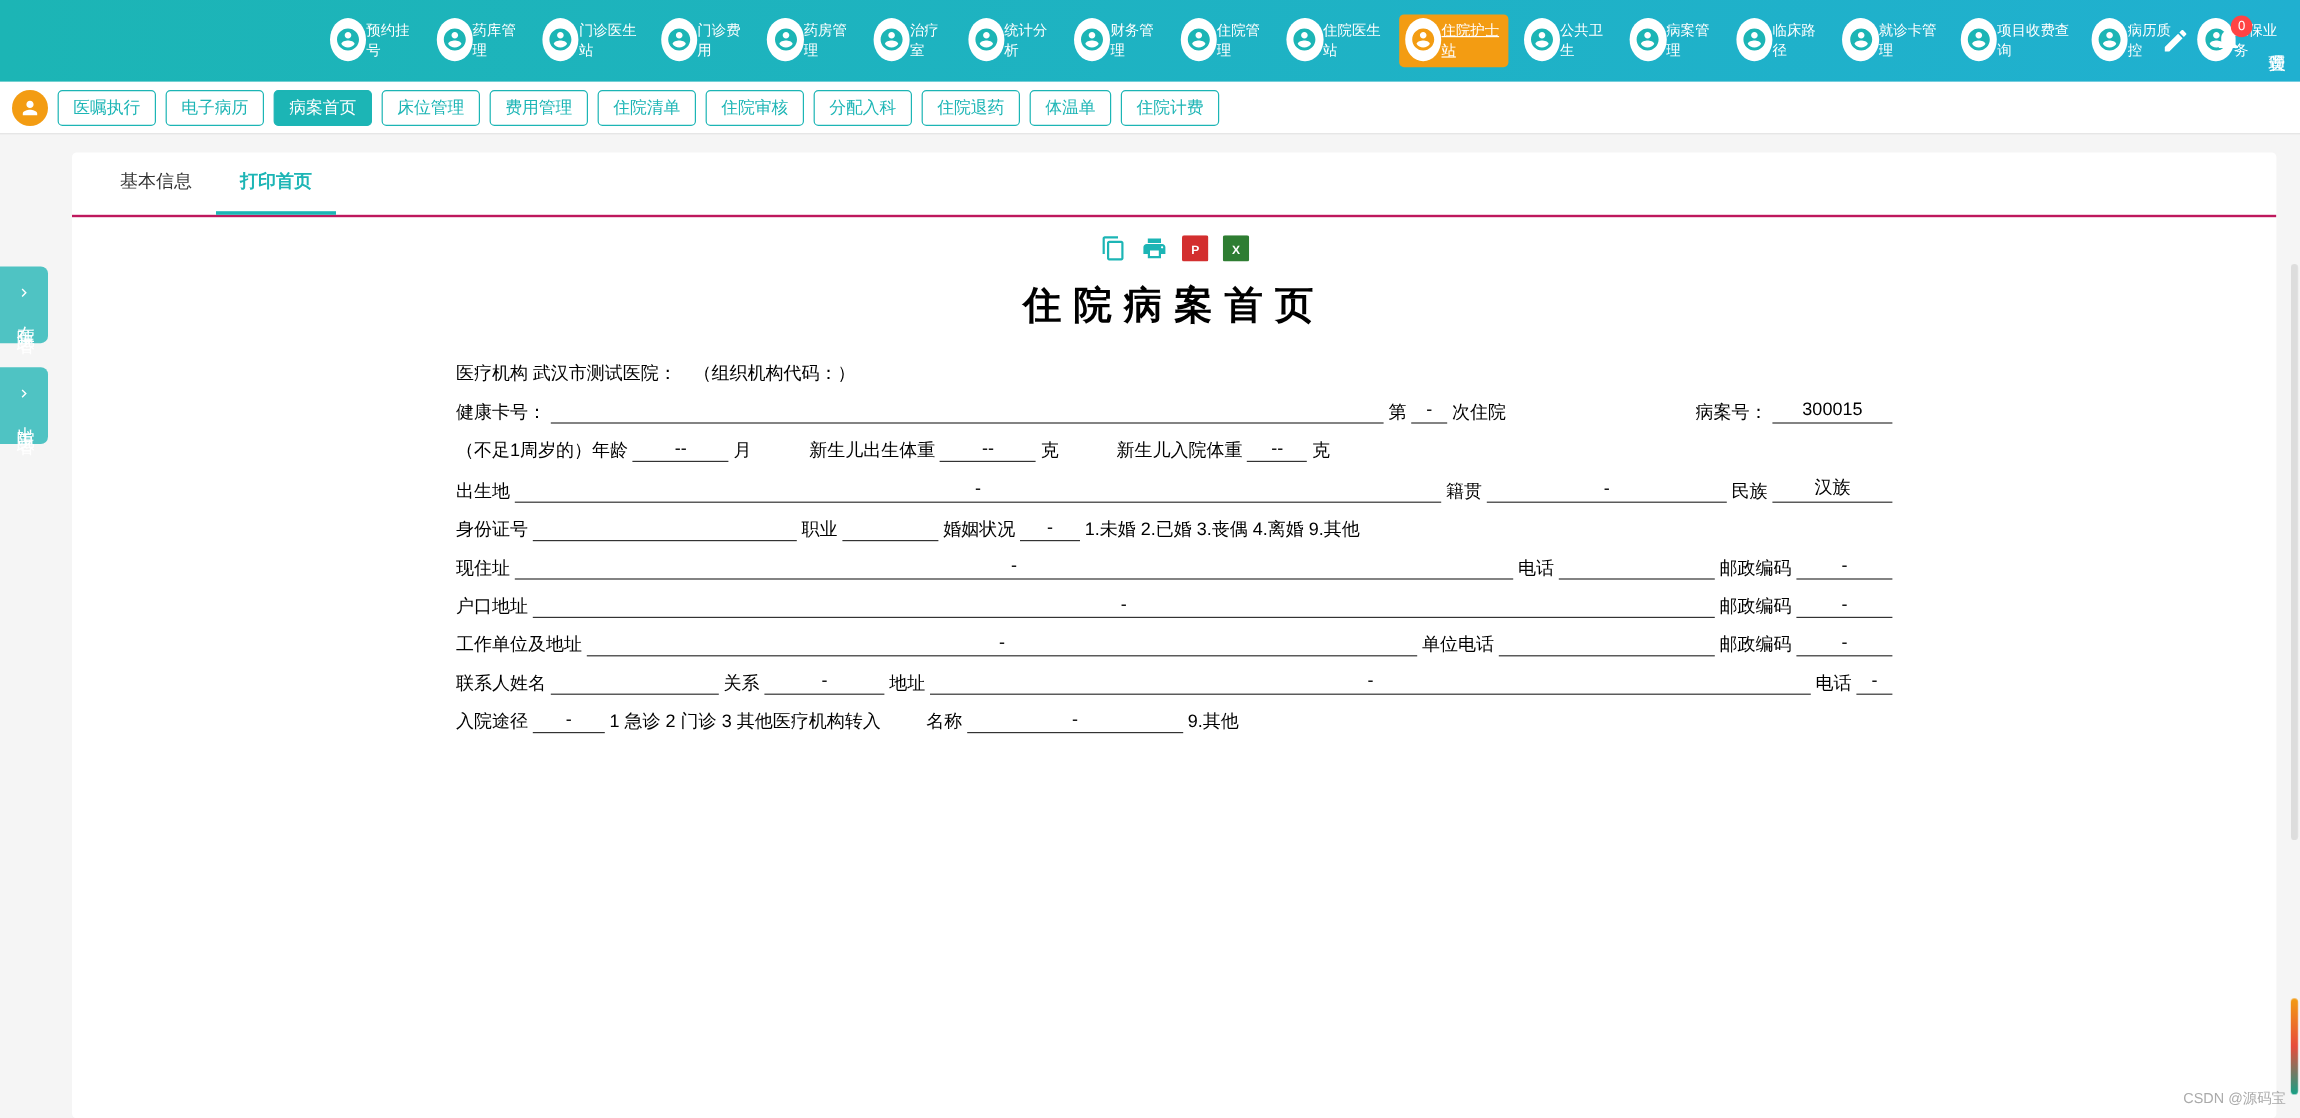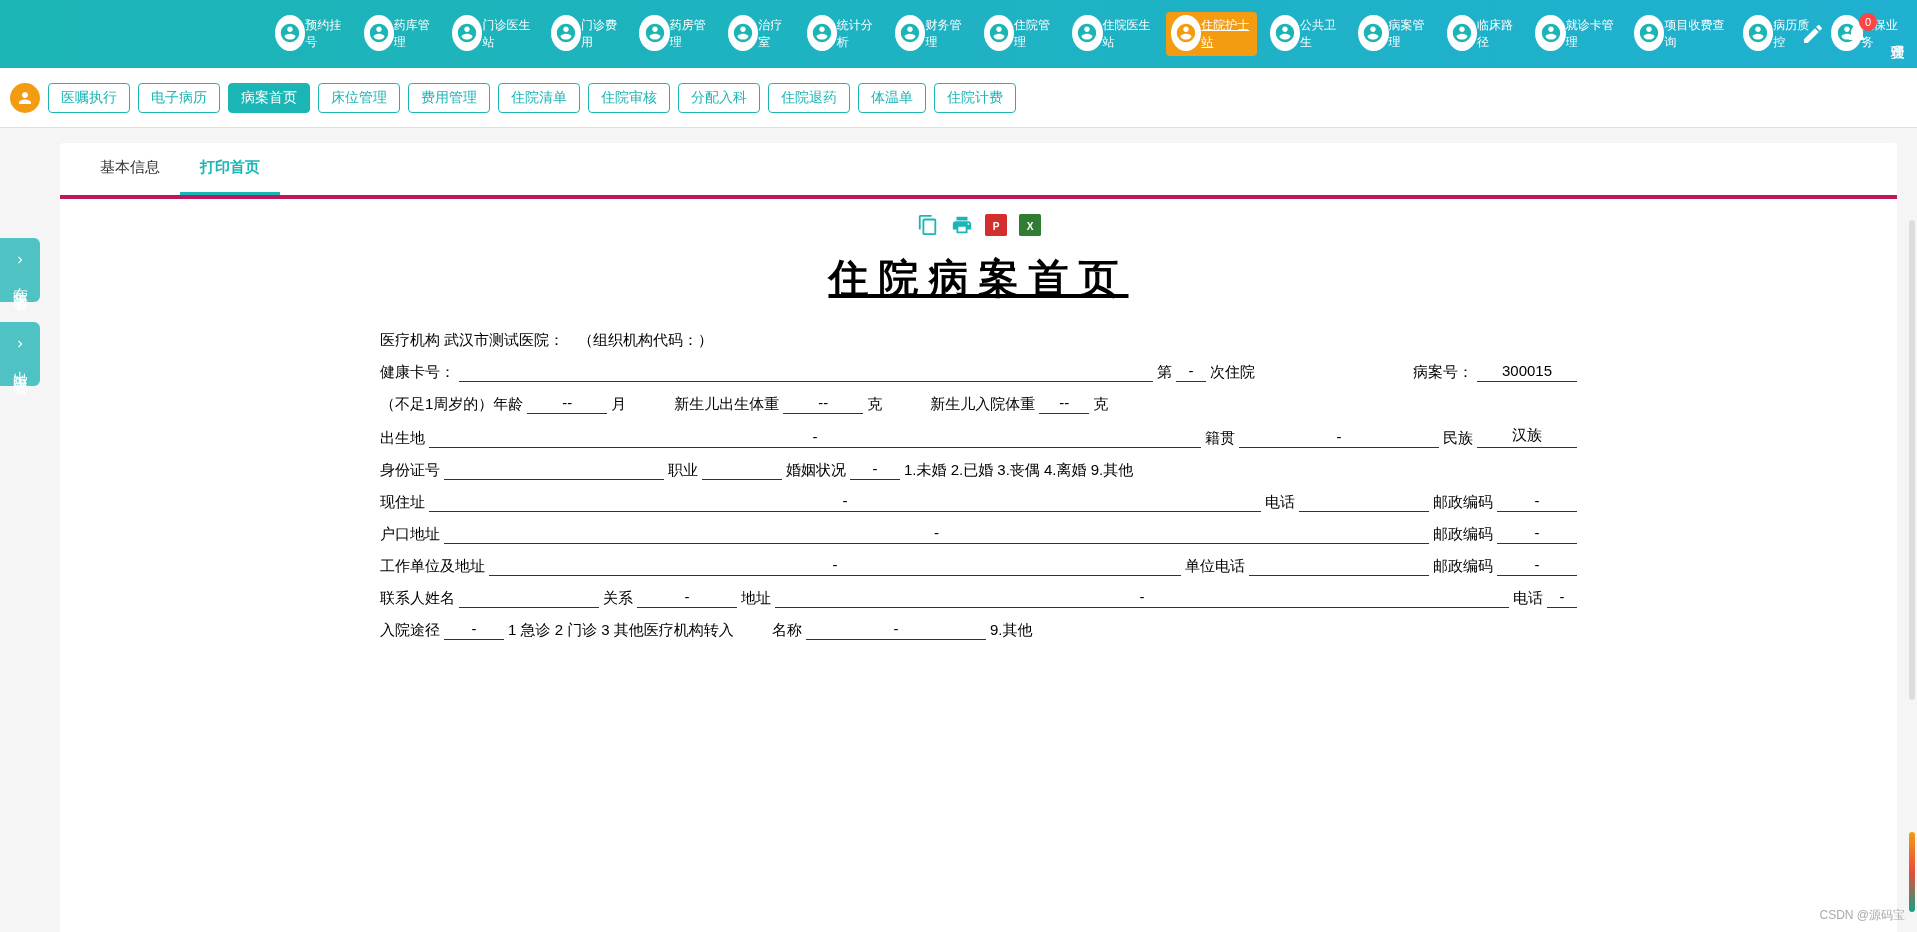--- a/index.html
+++ b/index.html
@@ -11,41 +11,41 @@
     .nav-item.active { background: #f39c12; border-radius: 4px; text-decoration: underline; }
     .nav-icon { width: 36px; height: 36px; background: white; border-radius: 50%; display: flex; align-items: center; justify-content: center; margin-bottom: 2px; }
     .nav-icon svg { width: 22px; height: 22px; fill: #1cb5b5; }
     .nav-item.active .nav-icon svg { fill: #f39c12; }
     .top-right { position: absolute; right: 10px; display: flex; align-items: center; gap: 20px; color: white; }
     .top-right-icon { width: 24px; height: 24px; fill: white; cursor: pointer; }
     .badge { position: relative; }
     .badge-num { position: absolute; top: -8px; right: -8px; background: #ff4444; color: white; border-radius: 50%; width: 18px; height: 18px; font-size: 11px; display: flex; align-items: center; justify-content: center; }
     .admin-label { writing-mode: vertical-rl; font-size: 14px; }
     
-    .sub-nav { background: white; height: 60px; display: flex; align-items: center; padding: 0 10px; gap: 8px; border-bottom: 1px solid #e0e0e0; }
+    .sub-nav { background: white; height: 44px; display: flex; align-items: center; padding: 0 10px; gap: 8px; border-bottom: 1px solid #e0e0e0; }
     .round-icon { width: 30px; height: 30px; background: #f39c12; border-radius: 50%; display: flex; align-items: center; justify-content: center; }
     .round-icon svg { width: 18px; height: 18px; fill: white; }
     .sub-btn { padding: 5px 12px; border: 1px solid #1cb5b5; color: #1cb5b5; background: white; border-radius: 4px; cursor: pointer; font-size: 14px; }
     .sub-btn.active { background: #1cb5b5; color: white; }
     
     .main { display: flex; height: calc(100vh - 112px); }
     .side-tabs { width: 40px; display: flex; flex-direction: column; gap: 20px; padding-top: 110px; }
     .side-tab { background: #4fc3c3; color: white; padding: 15px 6px; writing-mode: vertical-rl; text-align: center; border-radius: 0 6px 6px 0; cursor: pointer; font-size: 15px; letter-spacing: 3px; display: flex; align-items: center; }
     .side-tab svg { width: 14px; height: 14px; fill: white; margin-bottom: 8px; }
     
     .content { flex: 1; background: white; margin: 15px 20px 0 20px; border-radius: 4px; overflow-y: auto; }
-    .tabs { display: flex; padding: 0 20px; border-bottom: 4px solid #be185d; }
+    .tabs { display: flex; padding: 0 20px; border-bottom: 2px solid #be185d; }
     .tab { padding: 15px 20px; cursor: pointer; color: #333; font-size: 15px; }
     .tab.active { color: #1cb5b5; border-bottom: 3px solid #1cb5b5; font-weight: bold; }
     
     .toolbar { display: flex; justify-content: center; gap: 12px; padding: 15px; }
     .tool-icon { width: 22px; height: 22px; cursor: pointer; }
     
     .doc { padding: 0 320px 30px; }
-    .doc-title { text-align: center; font-size: 40px; font-weight: bold; letter-spacing: 10px; margin-bottom: 25px; text-decoration: underline; }
+    .doc-title { text-align: center; font-size: 32px; font-weight: bold; letter-spacing: 10px; margin-bottom: 25px; }
     .row { display: flex; align-items: flex-end; margin-bottom: 12px; font-size: 15px; gap: 4px; }
     .lbl { white-space: nowrap; }
     .val { border-bottom: 1px solid #333; text-align: center; padding: 0 8px 2px; min-width: 30px; display: inline-block; }
     .txt { white-space: nowrap; }
     .flex1 { flex: 1; }
     
     .watermark { position: fixed; bottom: 8px; right: 12px; color: #aaa; font-size: 12px; margin-left: 12px; }
     .scroll-ind { position: fixed; right: 2px; top: 220px; width: 6px; height: 480px; background: #ddd; border-radius: 3px; }
     .scroll-thumb { position: fixed; right: 2px; bottom: 20px; width: 6px; height: 80px; background: linear-gradient(#f39c12, #e74c3c, #16a085); border-radius: 3px; }
   </style>

